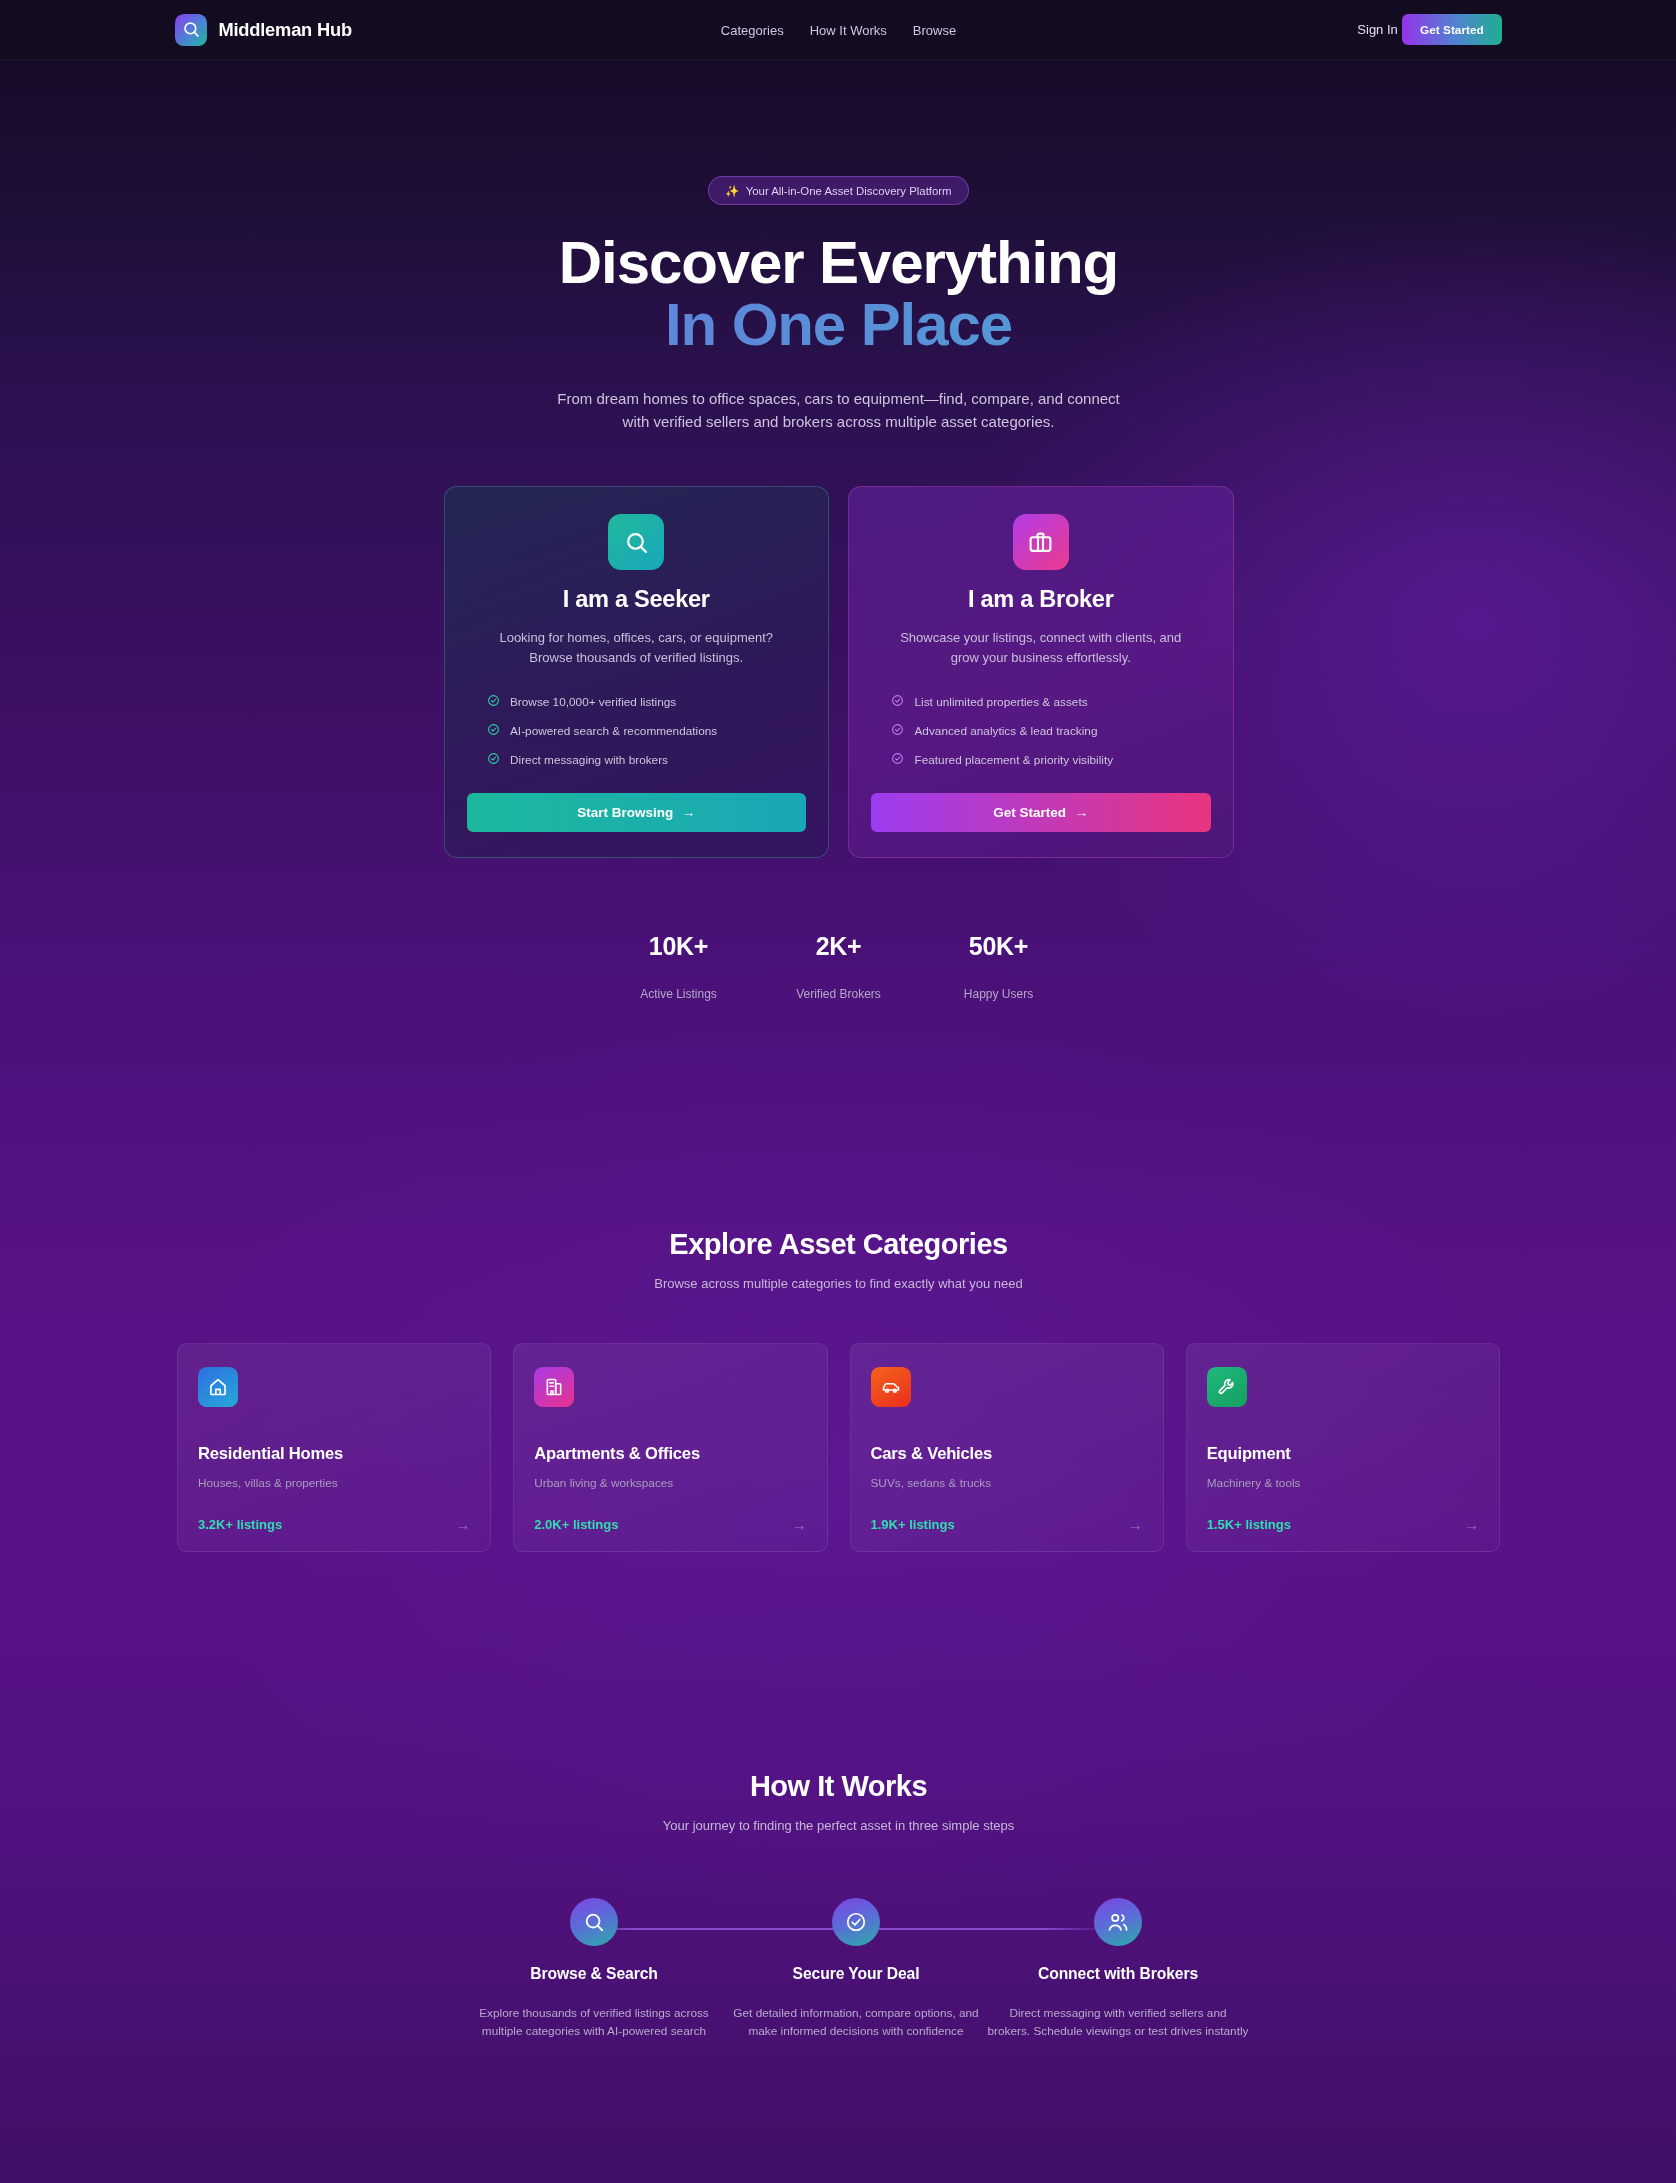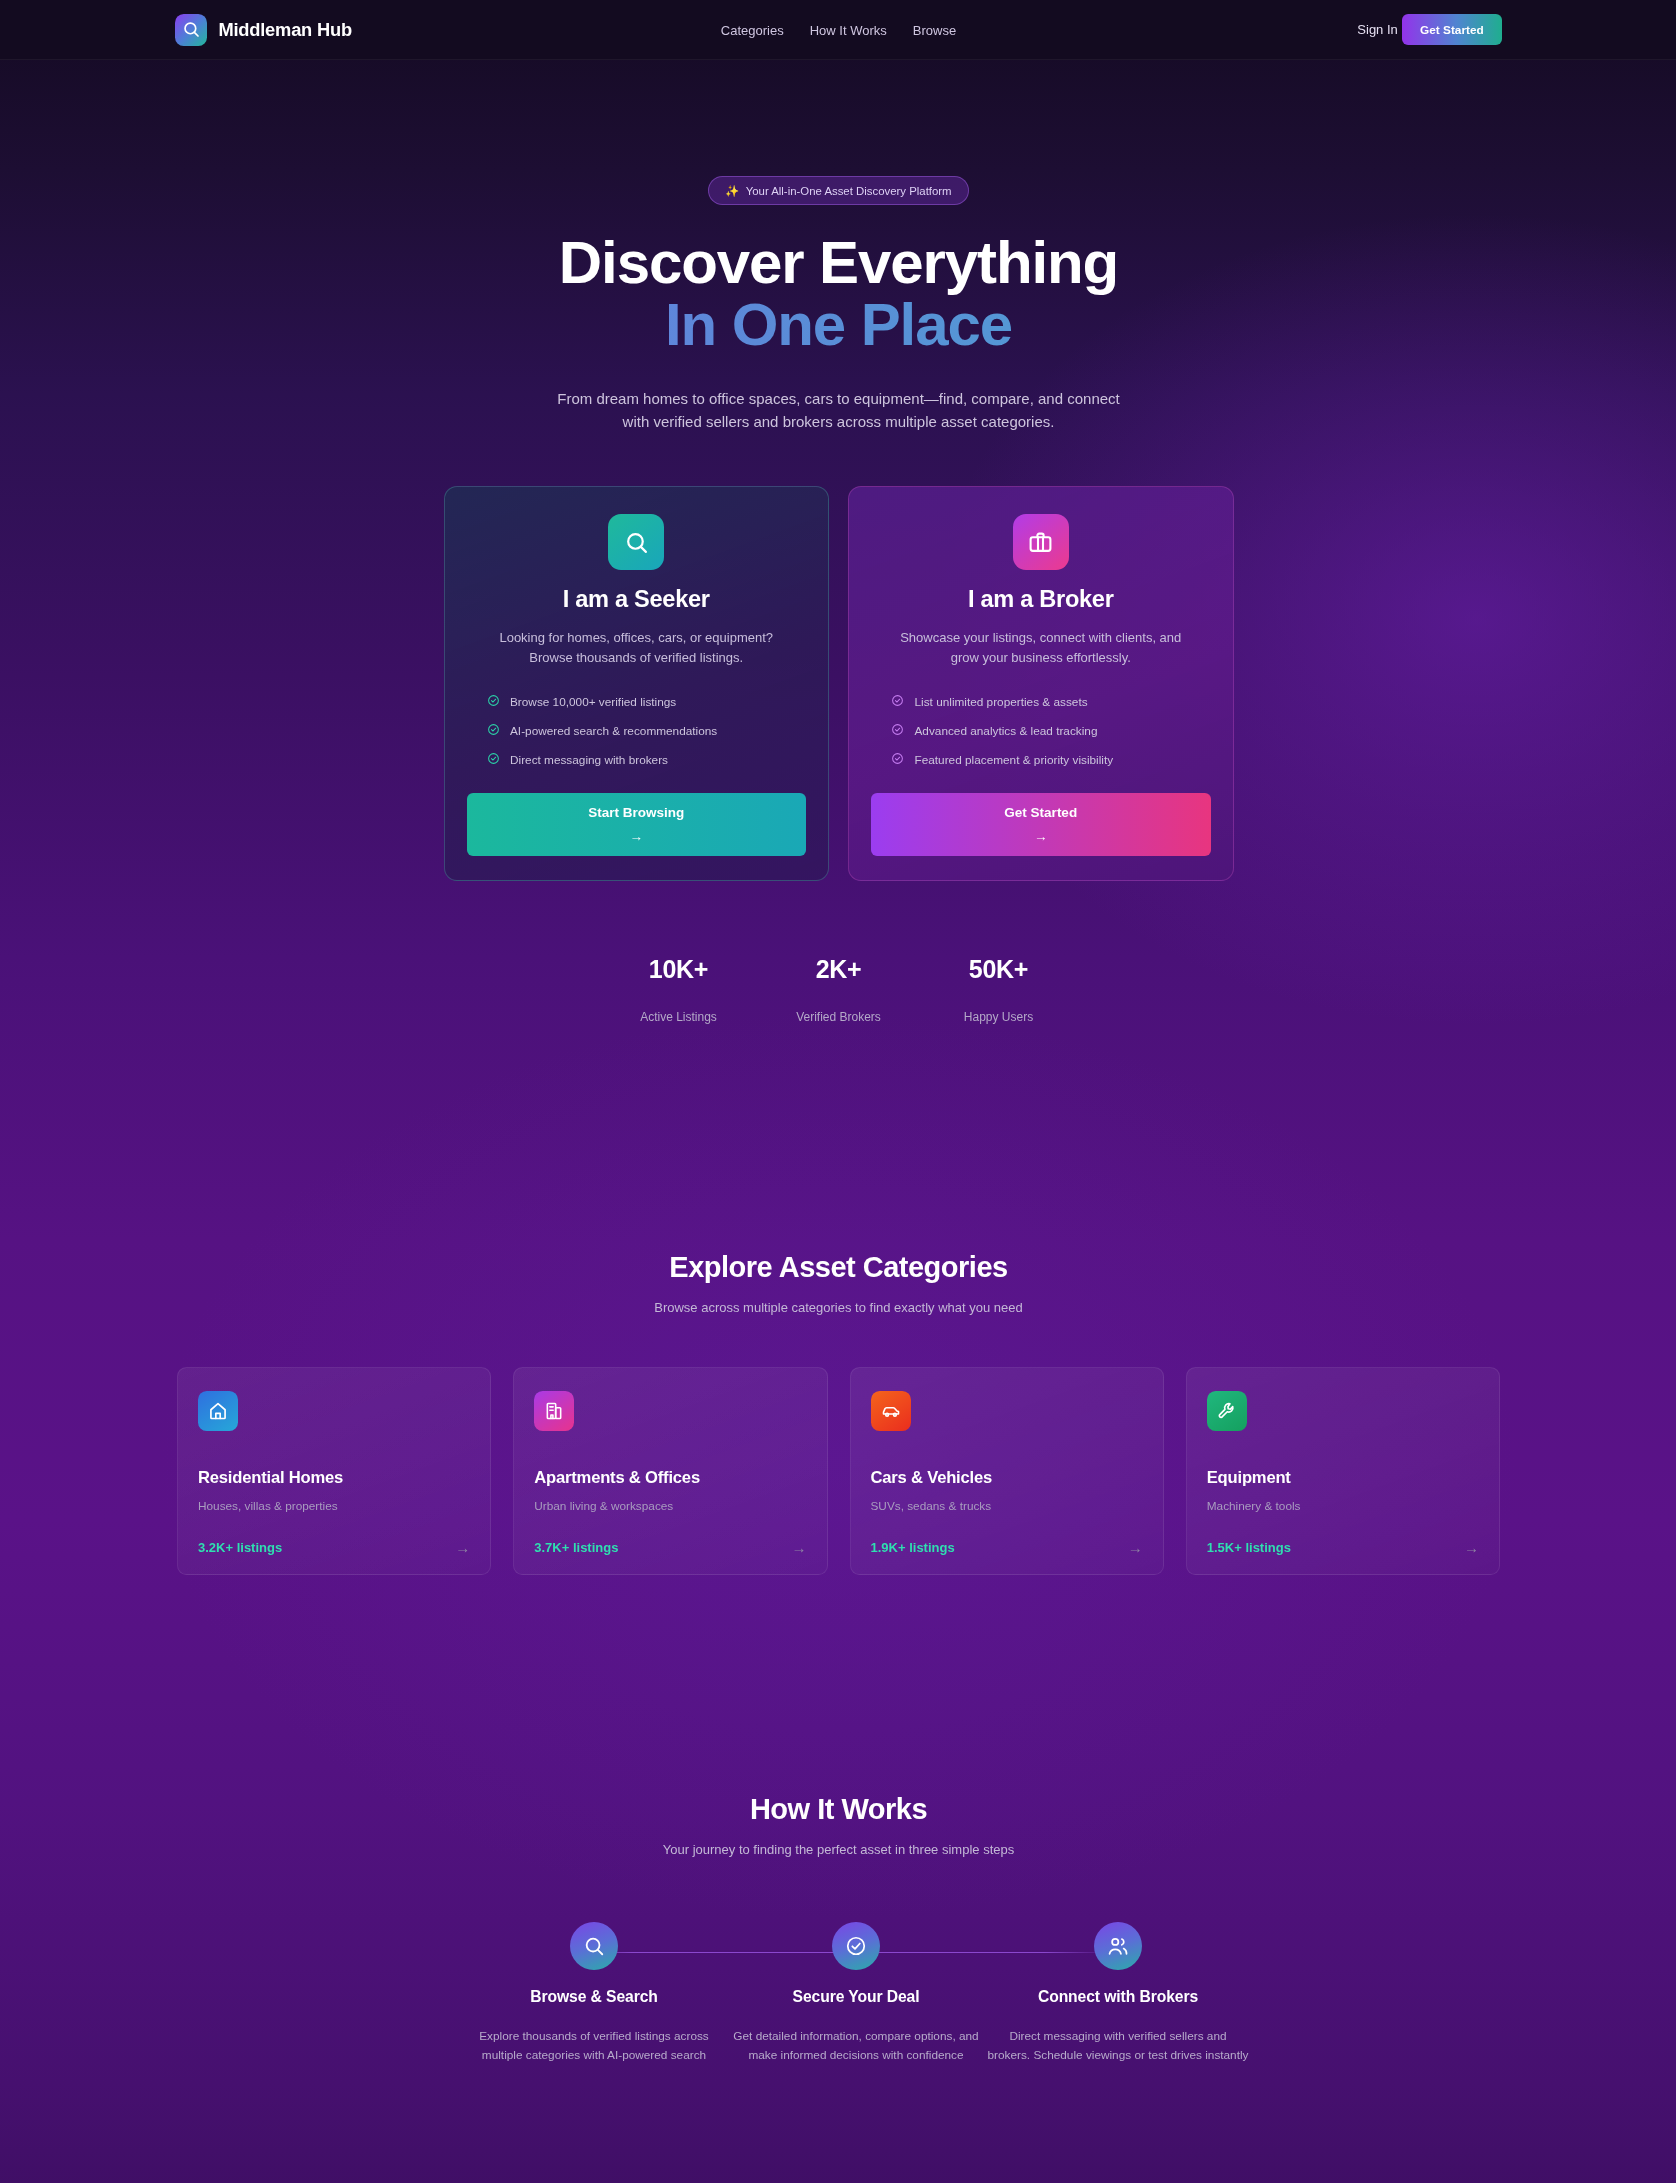--- a/index.html
+++ b/index.html
@@ -170,21 +170,21 @@
     margin-top: 24.5px;
     width: 100%;
     padding: 12.2px 0;
     border: none;
     border-radius: 6.1px;
     font-size: 13.5px;
     font-weight: 700;
     color: #fff;
     cursor: pointer;
     font-family: inherit;
-    display: flex; align-items: center; justify-content: center; gap: 8.7px; flex-direction: column;
+    display: flex; align-items: center; justify-content: center; gap: 8.7px;
   }
   .role-btn.teal { background: linear-gradient(90deg, #1bb89d 0%, #1aa8b6 100%); }
   .role-btn.pink { background: linear-gradient(90deg, #9b3df0 0%, #e8357f 100%); }
 
   
   .stats {
     margin: 74px auto 0;
     width: 480px;
     display: grid;
     grid-template-columns: repeat(3, 1fr);
@@ -448,21 +448,21 @@
             <rect x="4" y="3" width="10" height="18" rx="1"></rect>
             <rect x="14" y="8" width="6" height="13" rx="1"></rect>
             <line x1="7" y1="7" x2="11" y2="7"></line>
             <line x1="7" y1="11" x2="11" y2="11"></line>
             <path d="M8.3 21v-4.2h2.4V21"></path>
           </svg>
         </span>
         <div class="cat-name">Apartments &amp; Offices</div>
         <div class="cat-desc">Urban living &amp; workspaces</div>
         <div class="cat-foot">
-          <span class="cat-count">3.7K+ listings</span>
+          <span class="cat-count">2.0K+ listings</span>
           <span class="cat-arrow">→</span>
         </div>
       </div>
 
       <div class="cat-card">
         <span class="cat-icon orange">
           <svg viewBox="0 0 24 24" fill="none" stroke="#fff" stroke-width="1.9" stroke-linecap="round" stroke-linejoin="round">
             <path d="M3 15.5v-2.1l1.8-4.2A2 2 0 0 1 6.6 8h8.1a2 2 0 0 1 1.5.7l3 3.4 1.8.6v2.8z"></path>
             <circle cx="7.3" cy="16.4" r="1.7"></circle>
             <circle cx="16.7" cy="16.4" r="1.7"></circle>

